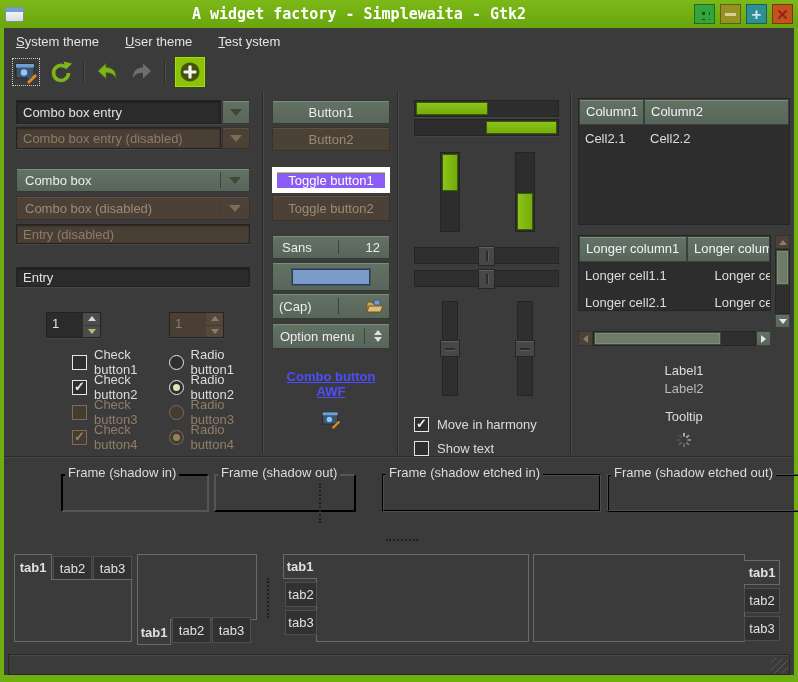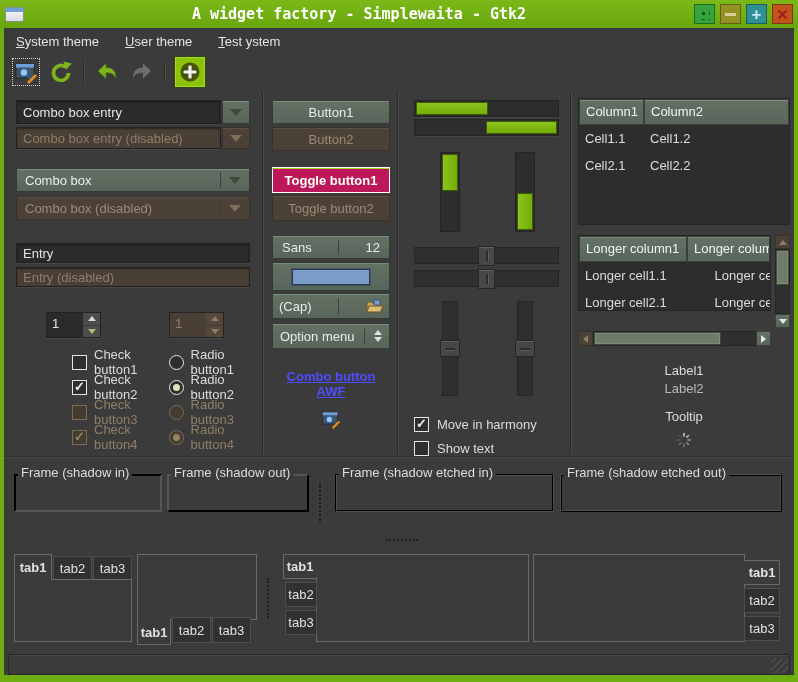--- a/index.html
+++ b/index.html
@@ -72,21 +72,21 @@
   .checkbox { width:15px; height:15px; background:#2e2e2e; border:1px solid #e6e6e6; position:relative; flex:none; }
   .checkbox.checked::after { content:"✓"; position:absolute; left:1px; top:-2px; color:#e9f0dc; font-size:13px; font-weight:bold; }
   .checkbox.disabled { border-color:#7d6c56; background:#443b31; }
   .checkbox.disabled.checked::after { color:#95815f; }
   .radio { width:15px; height:15px; border-radius:50%; background:#2e2e2e; border:1px solid #e6e6e6; position:relative; flex:none; }
   .radio.checked::after { content:""; position:absolute; left:3px; top:3px; width:7px; height:7px; border-radius:50%; background:#d6e6b4; }
   .radio.disabled { border-color:#7d6c56; background:#443b31; }
   .radio.disabled.checked::after { background:#95815f; }
   .dim-label { color:#8f7e68; }
   
-  .toggle-on { background:#be185d; border:1px solid #ffffff; box-shadow:inset 0 1px 0 #a8d52f; color:#fbfff2;font-weight:bold; }
+  .toggle-on { background:#8b5cf6; border:5px solid #ffffff; box-shadow:inset 0 1px 0 #a8d52f; color:#fbfff2; }
   
   .swatch { width:78px; height:16px; background:#7b9cc9; border:1px solid #2a3a52; box-shadow:0 0 0 1px #45535f; }
   
   .link { color:#4d4dff; text-decoration:underline; font-weight:bold; }
   
   .track-h { position:relative; height:17px; background:#2d2d2d; border:1px solid #242424; box-shadow:0 1px 0 #464646; overflow:hidden; }
   .fill { position:absolute; top:1px; bottom:1px; background:linear-gradient(#8cc31c,#74ac08); border:1px solid #3d5b04; }
   .fill.left { left:1px; } .fill.right { right:1px; }
   .track-v { position:relative; width:20px; height:80px; background:#2d2d2d; border:1px solid #242424; overflow:hidden; }
   .vfill { position:absolute; left:1px; right:1px; background:linear-gradient(90deg,#8cc31c,#74ac08); border:1px solid #3d5b04; }
@@ -109,21 +109,21 @@
   .sb-btn { background:linear-gradient(#647266,#57655a); border:1px solid #39423a; display:flex; align-items:center; justify-content:center; flex:none; }
   .sb-btn.dis { background:#4c4137; border-color:#3a322b; }
   .sb-thumb { background:#6d7b68; border:1px solid #3e4a3c; box-shadow:inset 0 0 0 1px #7e8c79; }
   .tri { width:0; height:0; }
   .tri.up-d { border-left:4px solid transparent; border-right:4px solid transparent; border-bottom:5px solid #8d7c69; }
   .tri.dn-w { border-left:4px solid transparent; border-right:4px solid transparent; border-top:5px solid #e6e6e6; }
   .tri.lf-d { border-top:4px solid transparent; border-bottom:4px solid transparent; border-right:5px solid #8d7c69; }
   .tri.rt-w { border-top:4px solid transparent; border-bottom:4px solid transparent; border-left:5px solid #e6e6e6; }
   
   .frames { position:relative; height:94px; border-top:1px solid #2e2e2e; box-shadow:inset 0 1px 0 #464646; }
-  .gframe { position:absolute; }
+  .gframe { position:absolute;margin-left:47px; }
   .gframe .flabel { position:relative; z-index:2; background:#3b3b3b; padding:0 3px; margin-left:4px; display:inline-block; }
   .gframe .fbox { position:absolute; left:0; right:0; top:9px; height:38px; }
   .fbox.in  { border:2px inset #555; }
   .fbox.out { border:2px outset #555; }
   .fbox.etin { border:2px groove #4e4e4e; }
   .fbox.etout { border:2px ridge #4e4e4e; }
   .dotted-v { border-left:2px dotted #1f1f1f; position:absolute; }
   .dotted-h { border-top:2px dotted #1f1f1f; position:absolute; }
   
   .nbsec { position:relative; height:102px; }
@@ -228,22 +228,22 @@
         <span class="lbl">Combo box</span>
           <span class="div"></span>
         <div class="tri-down"></div>
       </div>
       <div class="btn disabled combo-full" style="height:24px; margin-top:4px">
         <span class="lbl">Combo box (disabled)</span>
           <span class="div" style="background:#453c31"></span>
         <div class="tri-down dis"></div>
       </div>
 
+      <div class="entry disabled" style="height:20px; margin-top:4px">Entry (disabled)</div>
       <div class="entry" style="height:20px; margin-top:23px">Entry</div>
-      <div class="entry disabled" style="height:20px; margin-top:4px">Entry (disabled)</div>
 
       <div style="display:flex; margin-top:25px; height:26px;">
         <div class="spin" style="margin-left:30px">
           <div class="val">1</div>
           <div class="arrows">
             <span>
                 <i class="tri-up-s"></i>
               </span>
             <span>
                 <i class="tri-dn-s"></i>
@@ -385,24 +385,20 @@
         <span class="checkbox"></span>
         <span>Show text</span>
       </div>
     </div>
 
     <div class="col stack" style="left:570px; width:220px; padding:8px 4px 0 4px;">
       <div class="tree" style="height:127px">
         <div class="tree-head">
           <div class="th" style="width:65px">Column1</div>
           <div class="th" style="flex:1">Column2</div>
-        </div>
-        <div class="tr">
-          <div class="td" style="width:65px">Cell1.1</div>
-          <div class="td">Cell1.2</div>
         </div>
         <div class="tr">
           <div class="td" style="width:65px">Cell2.1</div>
           <div class="td">Cell2.2</div>
         </div>
       </div>
 
       <div style="display:flex; margin-top:10px; height:93px;">
         <div class="tree" style="width:193px; height:76px">
           <div class="tree-head">

